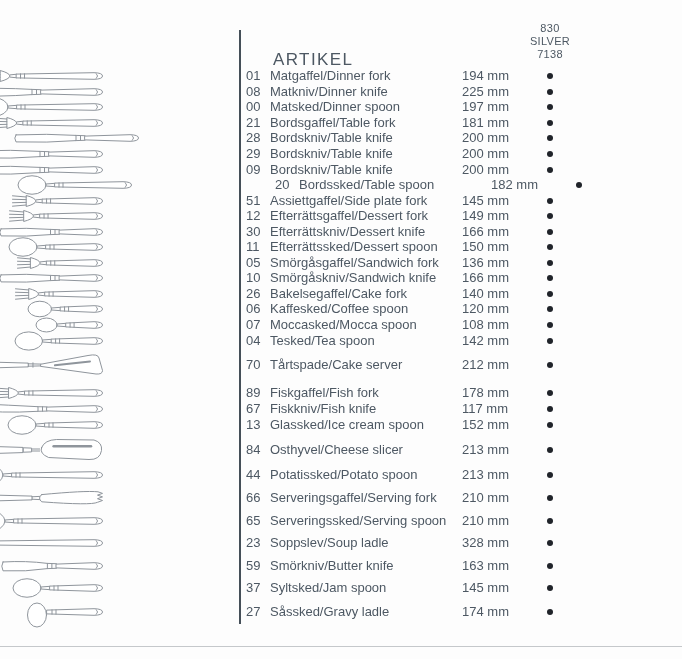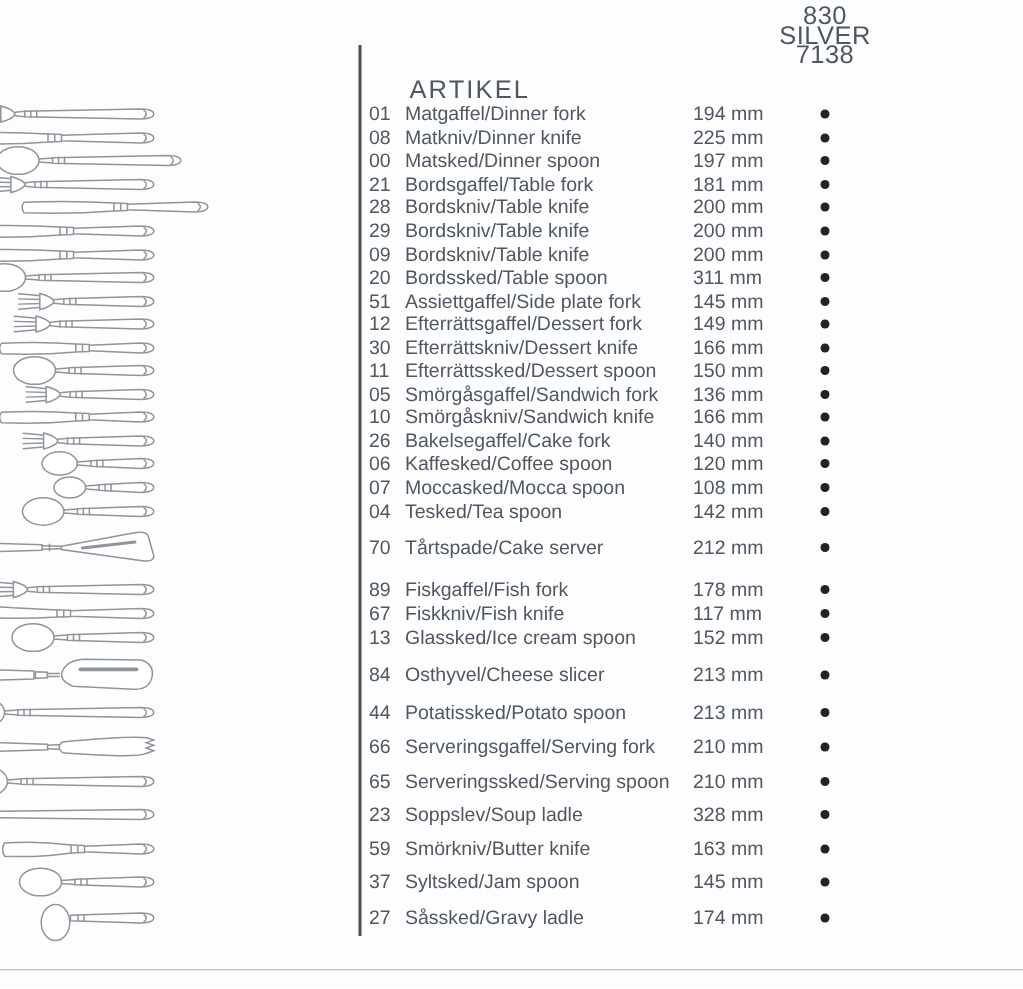--- a/index.html
+++ b/index.html
@@ -5,22 +5,22 @@
   html,body{margin:0;padding:0;background:#ffffff;}
   #page{
     position:relative;width:682px;height:659px;background:#fdfdfd;overflow:hidden;
     font-family:"Liberation Sans",sans-serif;color:var(--text,#4d5863);
   }
   .page-title{
     position:absolute;left:257px;top:34px;margin:16px;
     font-size:17px;font-weight:400;letter-spacing:1.4px;color:var(--text,#4d5863);
   }
   .avail-head{
-    position:absolute;left:505px;top:4px;width:90px;text-align:center;
-    font-size:17px;line-height:13px;letter-spacing:.3px;
+    position:absolute;left:505px;top:22px;width:90px;text-align:center;
+    font-size:11px;line-height:13px;letter-spacing:.3px;
   }
   .vrule{position:absolute;left:239px;top:30px;width:2px;height:594px;background:var(--rule,#454f58);}
   .hrule{position:absolute;left:0;top:646px;width:682px;height:1px;background:#c5c8cb;}
   #list{position:absolute;left:0;top:0;width:682px;height:659px;}
   .row{position:absolute;left:0;width:548px;height:16px;font-size:13px;line-height:16px;}
   .row .illu{position:absolute;top:-6px;right:444px;display:block;overflow:visible;}
   .row .code{position:absolute;left:246px;top:0;}
   .row .name{position:absolute;left:270px;top:0;white-space:nowrap;}
   .row .size{position:absolute;left:462px;top:0;white-space:nowrap;}
   .row .dot{position:absolute;left:547px;top:5px;width:6px;height:6px;border-radius:50%;background:var(--dot,#20242a);}
@@ -63,21 +63,21 @@
           <path d="M71,16.6 L80,16.3" fill="none" stroke="#8f959c" stroke-width="1" stroke-linecap="round"></path>
           <path d="M75.5,11.8 L75.5,16.2" fill="none" stroke="#8f959c" stroke-width="1" stroke-linecap="round"></path>
           <path d="M80,12.1 L133,10.7 Q141.5,10.9 141.5,14 Q141.5,17.1 133,17.3 L80,15.9 Z" fill="#fff" stroke="#8f959c" stroke-width="1" stroke-linecap="round"></path>
           <path d="M135,11.6 Q138.2,14 135,16.4" fill="none" stroke="#8f959c" stroke-width="1" stroke-linecap="round"></path>
         </svg>
     <span class="code">08</span>
     <span class="name">Matkniv/Dinner knife</span>
     <span class="size">225 mm</span>
     <span class="dot"></span>
   </div>
-      <div class="row" style="top: 99px; padding-left: 18px;">
+      <div class="row" style="top: 99px;">
     <svg class="illu" width="125" height="28" viewBox="0 0 125 28">
           <ellipse cx="15" cy="14" rx="14" ry="9.24" fill="#fff" stroke="#8f959c" stroke-width="1" stroke-linecap="round"></ellipse>
           <path d="M29,13 L38,12.3" fill="none" stroke="#8f959c" stroke-width="1" stroke-linecap="round"></path>
           <path d="M29,15 L38,15.7" fill="none" stroke="#8f959c" stroke-width="1" stroke-linecap="round"></path>
           <path d="M38,12.1 L115,10.7 Q123.5,10.9 123.5,14 Q123.5,17.1 115,17.3 L38,15.9 Z" fill="#fff" stroke="#8f959c" stroke-width="1" stroke-linecap="round"></path>
           <path d="M42,11.8 L42,16.2" fill="none" stroke="#8f959c" stroke-width="1" stroke-linecap="round"></path>
           <path d="M46,11.8 L46,16.2" fill="none" stroke="#8f959c" stroke-width="1" stroke-linecap="round"></path>
           <path d="M117,11.6 Q120.2,14 117,16.4" fill="none" stroke="#8f959c" stroke-width="1" stroke-linecap="round"></path>
         </svg>
     <span class="code">00</span>
@@ -139,33 +139,33 @@
           <path d="M63,16.6 L72,16.3" fill="none" stroke="#8f959c" stroke-width="1" stroke-linecap="round"></path>
           <path d="M67.5,11.8 L67.5,16.2" fill="none" stroke="#8f959c" stroke-width="1" stroke-linecap="round"></path>
           <path d="M72,12.1 L117,10.7 Q125.5,10.9 125.5,14 Q125.5,17.1 117,17.3 L72,15.9 Z" fill="#fff" stroke="#8f959c" stroke-width="1" stroke-linecap="round"></path>
           <path d="M119,11.6 Q122.2,14 119,16.4" fill="none" stroke="#8f959c" stroke-width="1" stroke-linecap="round"></path>
         </svg>
     <span class="code">09</span>
     <span class="name">Bordskniv/Table knife</span>
     <span class="size">200 mm</span>
     <span class="dot"></span>
   </div>
-      <div class="row" style="top: 177px;">
+      <div class="row" style="top: 177px; margin-left: 29px;">
     <svg class="illu" width="116" height="28" viewBox="0 0 116 28">
           <ellipse cx="15" cy="14" rx="14" ry="9.24" fill="#fff" stroke="#8f959c" stroke-width="1" stroke-linecap="round"></ellipse>
           <path d="M29,13 L38,12.3" fill="none" stroke="#8f959c" stroke-width="1" stroke-linecap="round"></path>
           <path d="M29,15 L38,15.7" fill="none" stroke="#8f959c" stroke-width="1" stroke-linecap="round"></path>
           <path d="M38,12.1 L106,10.7 Q114.5,10.9 114.5,14 Q114.5,17.1 106,17.3 L38,15.9 Z" fill="#fff" stroke="#8f959c" stroke-width="1" stroke-linecap="round"></path>
           <path d="M42,11.8 L42,16.2" fill="none" stroke="#8f959c" stroke-width="1" stroke-linecap="round"></path>
           <path d="M46,11.8 L46,16.2" fill="none" stroke="#8f959c" stroke-width="1" stroke-linecap="round"></path>
           <path d="M108,11.6 Q111.2,14 108,16.4" fill="none" stroke="#8f959c" stroke-width="1" stroke-linecap="round"></path>
         </svg>
     <span class="code">20</span>
     <span class="name">Bordssked/Table spoon</span>
-    <span class="size">311 mm</span>
+    <span class="size">182 mm</span>
     <span class="dot"></span>
   </div>
       <div class="row" style="top: 193px;">
     <svg class="illu" width="92" height="28" viewBox="0 0 92 28">
           <path d="M.5,8.8 L15.56,10.1" fill="none" stroke="#8f959c" stroke-width="1" stroke-linecap="round"></path>
           <path d="M.5,12.25 L15.56,12.6875" fill="none" stroke="#8f959c" stroke-width="1" stroke-linecap="round"></path>
           <path d="M.5,15.75 L15.56,15.3125" fill="none" stroke="#8f959c" stroke-width="1" stroke-linecap="round"></path>
           <path d="M.5,19.2 L15.56,17.9" fill="none" stroke="#8f959c" stroke-width="1" stroke-linecap="round"></path>
           <path d="M14.56,8.6 Q23.060000000000002,10.8 24.060000000000002,14 Q23.060000000000002,17.2 14.56,19.4 Z" fill="#fff" stroke="#8f959c" stroke-width="1" stroke-linecap="round"></path>
           <path d="M24.060000000000002,12.9 L30.560000000000002,12.2" fill="none" stroke="#8f959c" stroke-width="1" stroke-linecap="round"></path>

